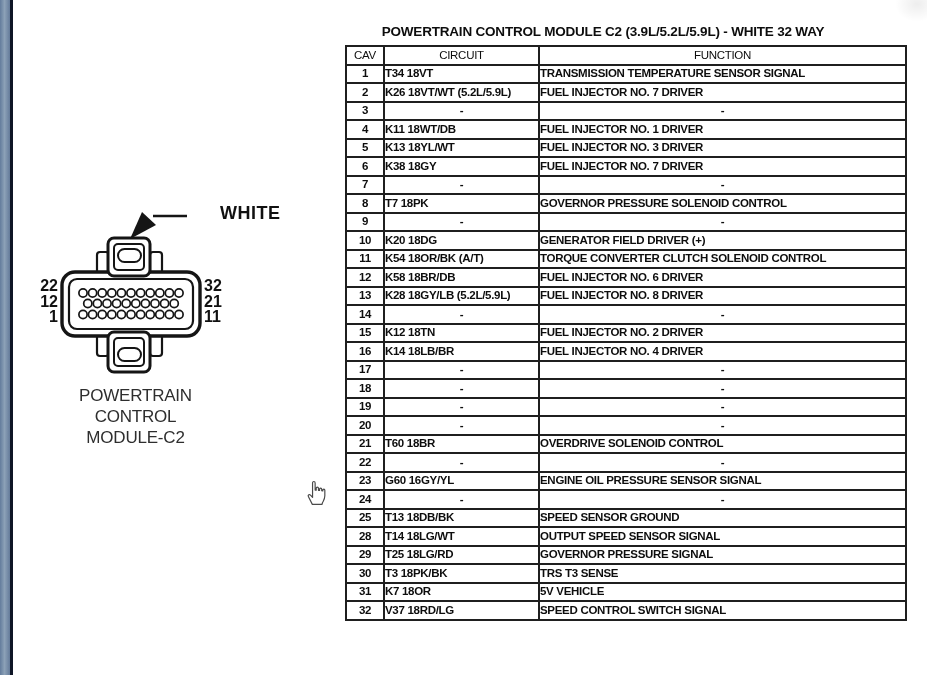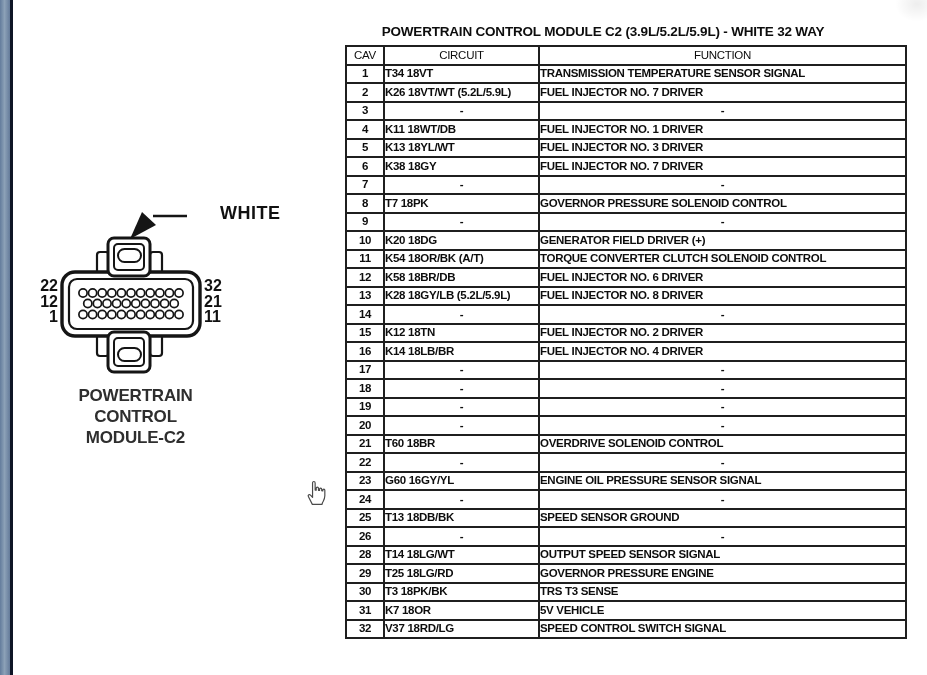--- a/index.html
+++ b/index.html
@@ -41,21 +41,21 @@
   td.circuit,td.function{text-align:left;padding-left:8px;}
   td.dash{text-align:center;padding-left:0;}
   
   .diagram-text{position:absolute;color:#111;font-weight:700;}
   .white-label{left:178px;top:203px;font-size:18px;letter-spacing:0.5px;margin-left:42px;}
   .pinlab{font-size:16px;width:30px;}
   .pl-left{left:28px;text-align:right;}
   .pl-right{left:204px;text-align:left;}
   .caption{
     position:absolute;left:38px;top:385px;width:195px;text-align:center;
-    color:#2e2e2e;font-weight:700;font-size:17px;line-height:21px;letter-spacing:-0.2px;
+    color:#2e2e2e;font-weight:400;font-size:17px;line-height:21px;letter-spacing:-0.2px;
   }
   svg{position:absolute;}
   .arrow-svg{left:120px;top:200px;}
   .conn-svg{left:50px;top:225px;}
   .cursor-svg{left:303px;top:478px;}
 </style>
 </head>
 <body>
 
 <div class="edge-bar"></div>
@@ -196,33 +196,28 @@
         <td class="cav">24</td>
         <td class="circuit dash">-</td>
         <td class="function dash">-</td>
       </tr>
       <tr>
         <td class="cav">25</td>
         <td class="circuit">T13 18DB/BK</td>
         <td class="function">SPEED SENSOR GROUND</td>
       </tr>
       <tr>
-        <td class="cav">26</td>
-        <td class="circuit dash">-</td>
-        <td class="function dash">-</td>
-      </tr>
-      <tr>
         <td class="cav">28</td>
         <td class="circuit">T14 18LG/WT</td>
         <td class="function">OUTPUT SPEED SENSOR SIGNAL</td>
       </tr>
       <tr>
         <td class="cav">29</td>
         <td class="circuit">T25 18LG/RD</td>
-        <td class="function">GOVERNOR PRESSURE ENGINE</td>
+        <td class="function">GOVERNOR PRESSURE SIGNAL</td>
       </tr>
       <tr>
         <td class="cav">30</td>
         <td class="circuit">T3 18PK/BK</td>
         <td class="function">TRS T3 SENSE</td>
       </tr>
       <tr>
         <td class="cav">31</td>
         <td class="circuit">K7 18OR</td>
         <td class="function">5V VEHICLE</td>

